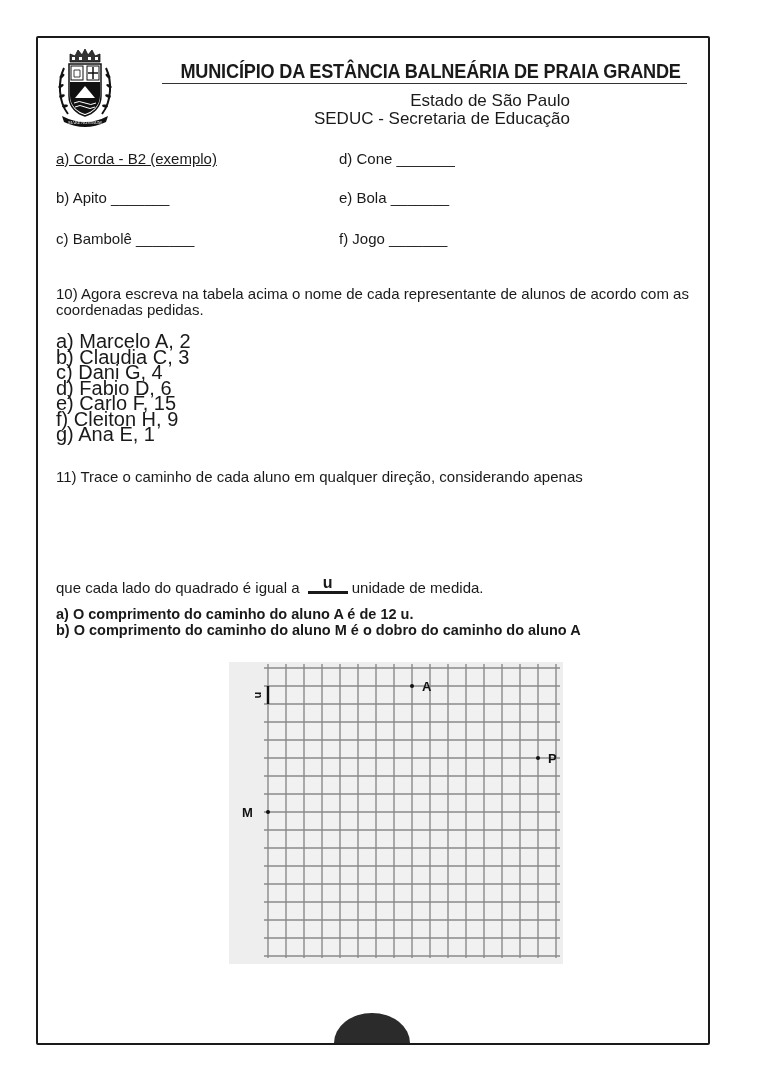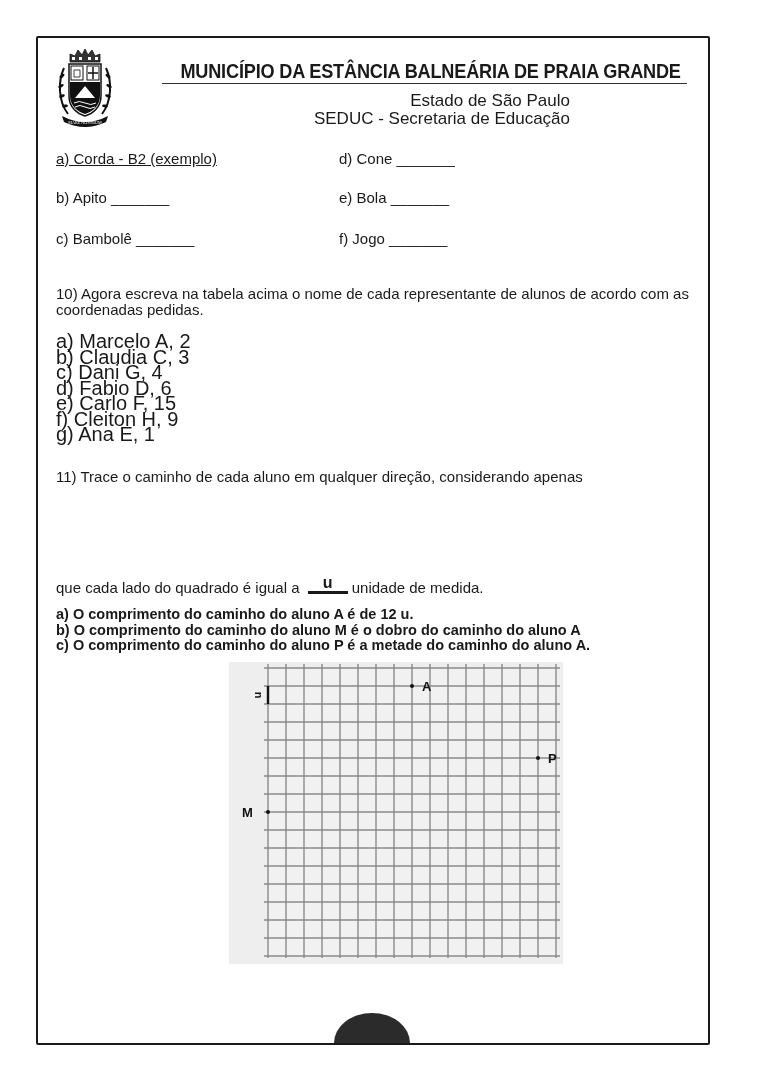--- a/index.html
+++ b/index.html
@@ -100,21 +100,20 @@
 <div class="txt" style="left:56px; top:536px;margin-top:43px;">
   <span>que cada lado do quadrado é igual a</span>
   <span class="unit-mark">
     <span class="u">u</span>
     <span class="bar"></span>
   </span><span>unidade de medida.</span>
 </div>
 <div class="list" style="top:607px; font-size:14.5px;font-weight:bold;">
   <div>a) O comprimento do caminho do aluno A é de 12 u.</div>
   <div>b) O comprimento do caminho do aluno M é o dobro do caminho do aluno A</div>
-  <div>c) O comprimento do caminho do aluno P é a metade do caminho do aluno A.</div>
 </div>
 
 <div class="grid-panel">
   <svg class="grid-svg" id="grid-svg" width="334" height="302">
       <rect x="39" y="6" width="288" height="288" fill="#f1f1f1"></rect>
       <line x1="39" y1="2" x2="39" y2="296" stroke="#8a8a8a" stroke-width="1.4"></line>
       <line x1="57" y1="2" x2="57" y2="296" stroke="#8a8a8a" stroke-width="1.4"></line>
       <line x1="75" y1="2" x2="75" y2="296" stroke="#8a8a8a" stroke-width="1.4"></line>
       <line x1="93" y1="2" x2="93" y2="296" stroke="#8a8a8a" stroke-width="1.4"></line>
       <line x1="111" y1="2" x2="111" y2="296" stroke="#8a8a8a" stroke-width="1.4"></line>

